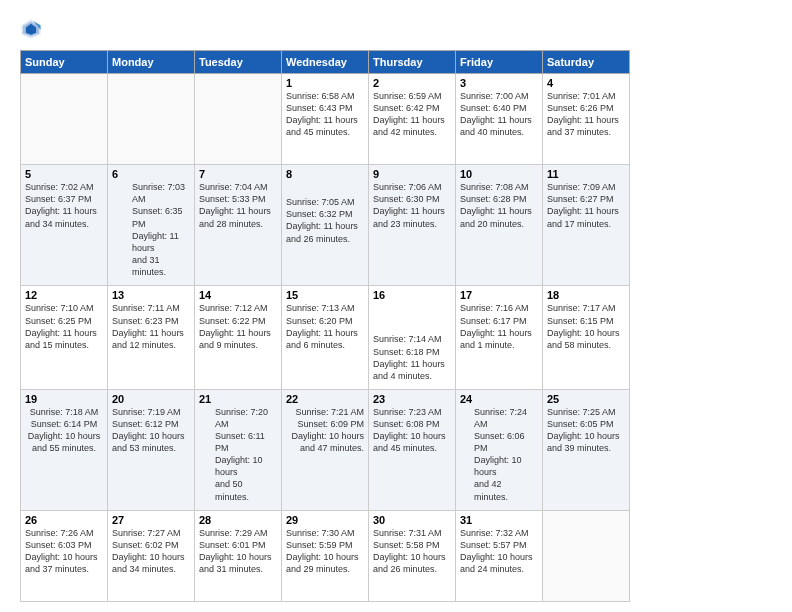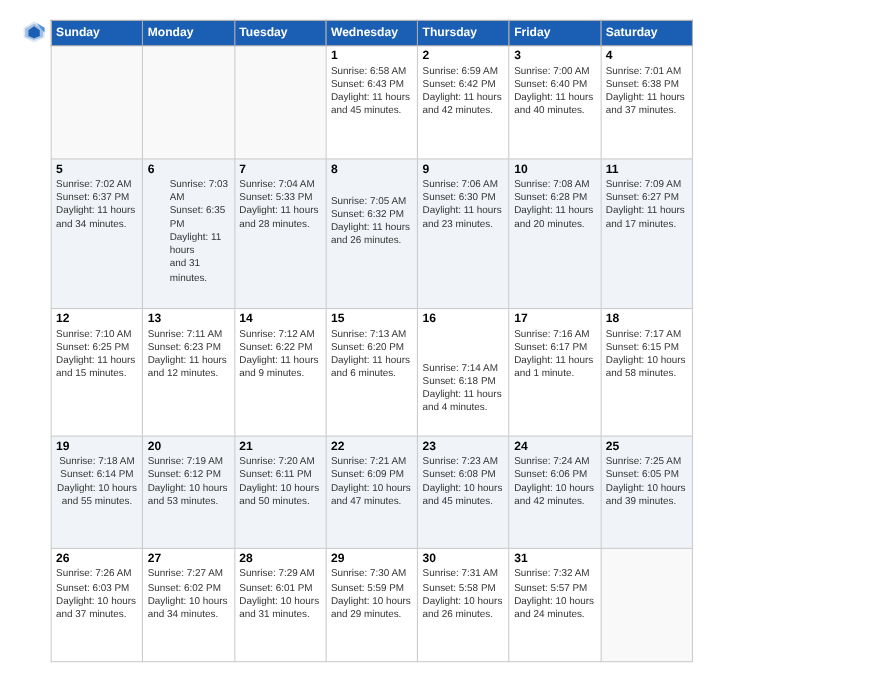--- a/index.html
+++ b/index.html
@@ -8,21 +8,21 @@
       height: 612px;
       font-family: Arial, sans-serif;
       background: #fff;
       overflow: hidden;
     }
     .page {
       width: 650px;
       height: 612px;
       padding: 18px 20px 10px 20px;
       display: flex;
-      flex-direction: row;
+      flex-direction: column;
     }
     .header {
       display: flex;
       justify-content: space-between;
       align-items: flex-start;
       margin-bottom: 10px;
     }
     .logo {
       display: flex;
       align-items: center;
@@ -148,21 +148,21 @@
           <td>
             <div class="day-number">3</div>
             <div class="day-info" style="white-space: pre-line;">Sunrise: 7:00 AM
 Sunset: 6:40 PM
 Daylight: 11 hours
 and 40 minutes.</div>
           </td>
           <td>
             <div class="day-number">4</div>
             <div class="day-info" style="white-space: pre-line;">Sunrise: 7:01 AM
-Sunset: 6:38 PM
+Sunset: 6:26 PM
 Daylight: 11 hours
 and 37 minutes.</div>
           </td>
         </tr>
         <tr class="row-shaded">
           <td>
             <div class="day-number">5</div>
             <div class="day-info" style="white-space: pre-line;">Sunrise: 7:02 AM
 Sunset: 6:37 PM
 Daylight: 11 hours
@@ -272,42 +272,42 @@
           </td>
           <td>
             <div class="day-number">20</div>
             <div class="day-info" style="white-space: pre-line;">Sunrise: 7:19 AM
 Sunset: 6:12 PM
 Daylight: 10 hours
 and 53 minutes.</div>
           </td>
           <td>
             <div class="day-number">21</div>
-            <div class="day-info" style="white-space: pre-line;">Sunrise: 7:20 AM
+            <div class="day-info" style="white-space: pre-line; margin-left: 16px;">Sunrise: 7:20 AM
 Sunset: 6:11 PM
 Daylight: 10 hours
 and 50 minutes.</div>
           </td>
           <td>
             <div class="day-number">22</div>
-            <div class="day-info" style="white-space: pre-line;">Sunrise: 7:21 AM
+            <div class="day-info" style="white-space: pre-line; text-align: right;">Sunrise: 7:21 AM
 Sunset: 6:09 PM
 Daylight: 10 hours
 and 47 minutes.</div>
           </td>
           <td>
             <div class="day-number">23</div>
             <div class="day-info" style="white-space: pre-line;">Sunrise: 7:23 AM
 Sunset: 6:08 PM
 Daylight: 10 hours
 and 45 minutes.</div>
           </td>
           <td>
             <div class="day-number">24</div>
-            <div class="day-info" style="white-space: pre-line;">Sunrise: 7:24 AM
+            <div class="day-info" style="white-space: pre-line; margin-left: 14px;">Sunrise: 7:24 AM
 Sunset: 6:06 PM
 Daylight: 10 hours
 and 42 minutes.</div>
           </td>
           <td>
             <div class="day-number">25</div>
             <div class="day-info" style="white-space: pre-line;">Sunrise: 7:25 AM
 Sunset: 6:05 PM
 Daylight: 10 hours
 and 39 minutes.</div>

